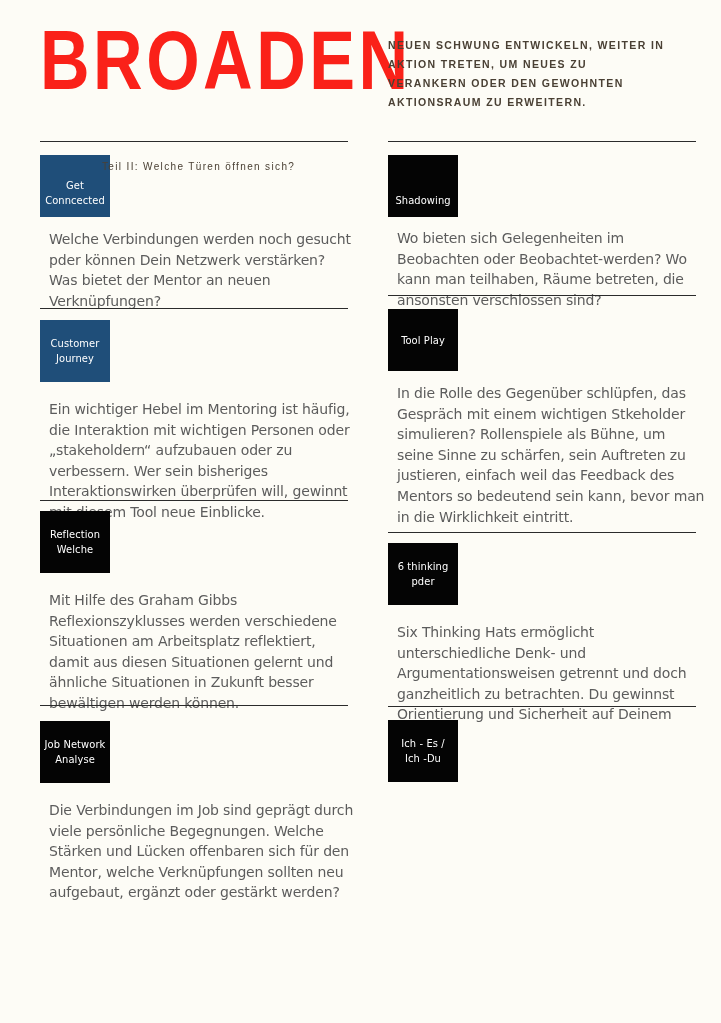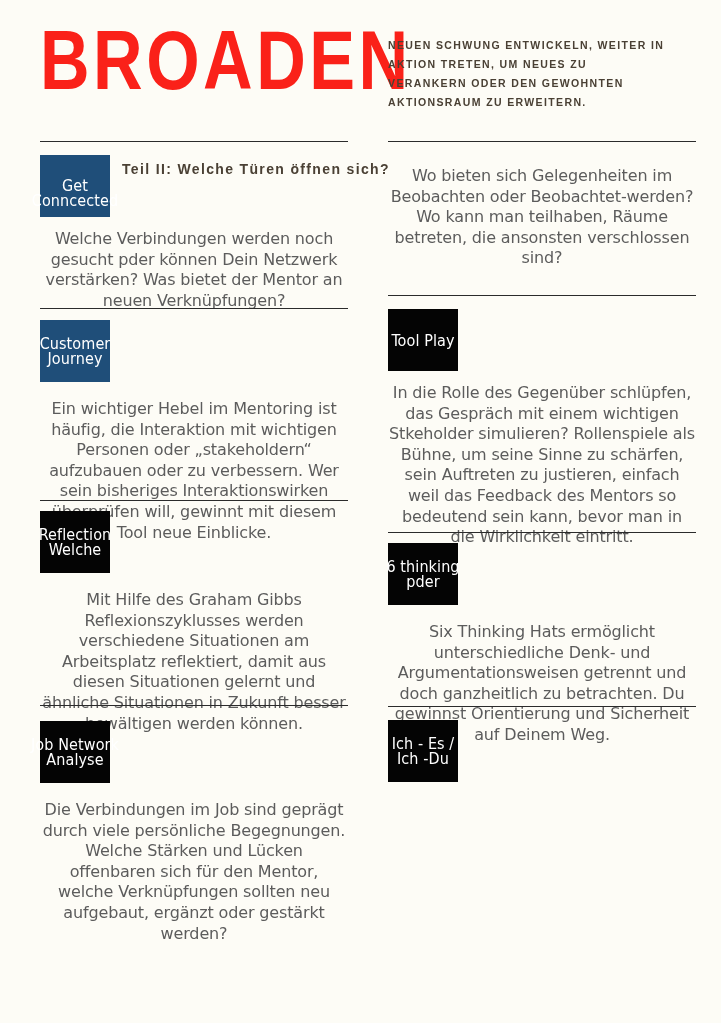--- a/index.html
+++ b/index.html
@@ -85,54 +85,53 @@
   .badge {
     width: 70px;
     height: 62px;
     display: flex;
     flex-direction: column;
     align-items: center;
     justify-content: center;
     box-sizing: border-box;
     padding: 3px 20px;
     font-family: "DejaVu Sans Condensed", "DejaVu Sans", sans-serif;
-    font-size: 16px;
+    font-size: 11px;
     line-height: 15px;
     color: #ffffff;
     text-align: center;
     letter-spacing: 0.1px;
   }
   .badge.blue  { background: #1f4e79; }
   .badge.black { background: #040404; }
   .badge.align-bottom { justify-content: flex-end; padding-bottom: 9px; }
   .badge.align-mid    { justify-content: center; }
 
   .badge-line { display: block; white-space: nowrap; }
 
   .section-label {
     position: absolute;
-    left: 82px;
+    left: 62px;
     top: 6px;
     font-family: "Liberation Sans Narrow", "Liberation Sans", sans-serif;
-    font-weight: 700;
-    font-size: 14px;
+    font-weight: 400;
+    font-size: 10px;
     letter-spacing: 1.35px;
     color: #4a4034;
     white-space: nowrap;
   }
 
   .body-text {
     font-family: "DejaVu Sans", sans-serif;
-    font-size: 16px;
+    font-size: 14px;
     line-height: 20.6px;
     color: #5c5c5c;
     letter-spacing: -0.15px;
-    margin: 0;
-    width: 308px;
-    text-align: center;
+    margin: 9px;
+    width: 308px;
   }
 
   .card-head { position: relative; }
 </style>
 </head>
 <body>
 
 <div class="page">
 
   <div class="header">
@@ -185,20 +184,24 @@
       <p class="body-text" style="margin-top:17px;">Die Verbindungen im Job sind geprägt durch viele persönliche Begegnungen. Welche Stärken und Lücken offenbaren sich für den Mentor, welche Verknüpfungen sollten neu aufgebaut, ergänzt oder gestärkt werden?</p>
     </div>
 
   </div>
 
   <div class="col col-right">
 
     <div class="divider" style="top:141px;"></div>
 
     <div class="card" style="top:155px;">
+      <div class="badge black align-bottom">
+        <span class="badge-line">Shadowing</span>
+        <span class="badge-line"></span>
+      </div>
       <p class="body-text" style="margin-top:11px;">Wo bieten sich Gelegenheiten im Beobachten oder Beobachtet-werden? Wo kann man teilhaben, Räume betreten, die ansonsten verschlossen sind?</p>
     </div>
 
     <div class="divider" style="top:295px;"></div>
 
     <div class="card" style="top:309px;">
       <div class="badge black align-mid">
         <span class="badge-line">Tool Play</span>
         <span class="badge-line"></span>
       </div>

